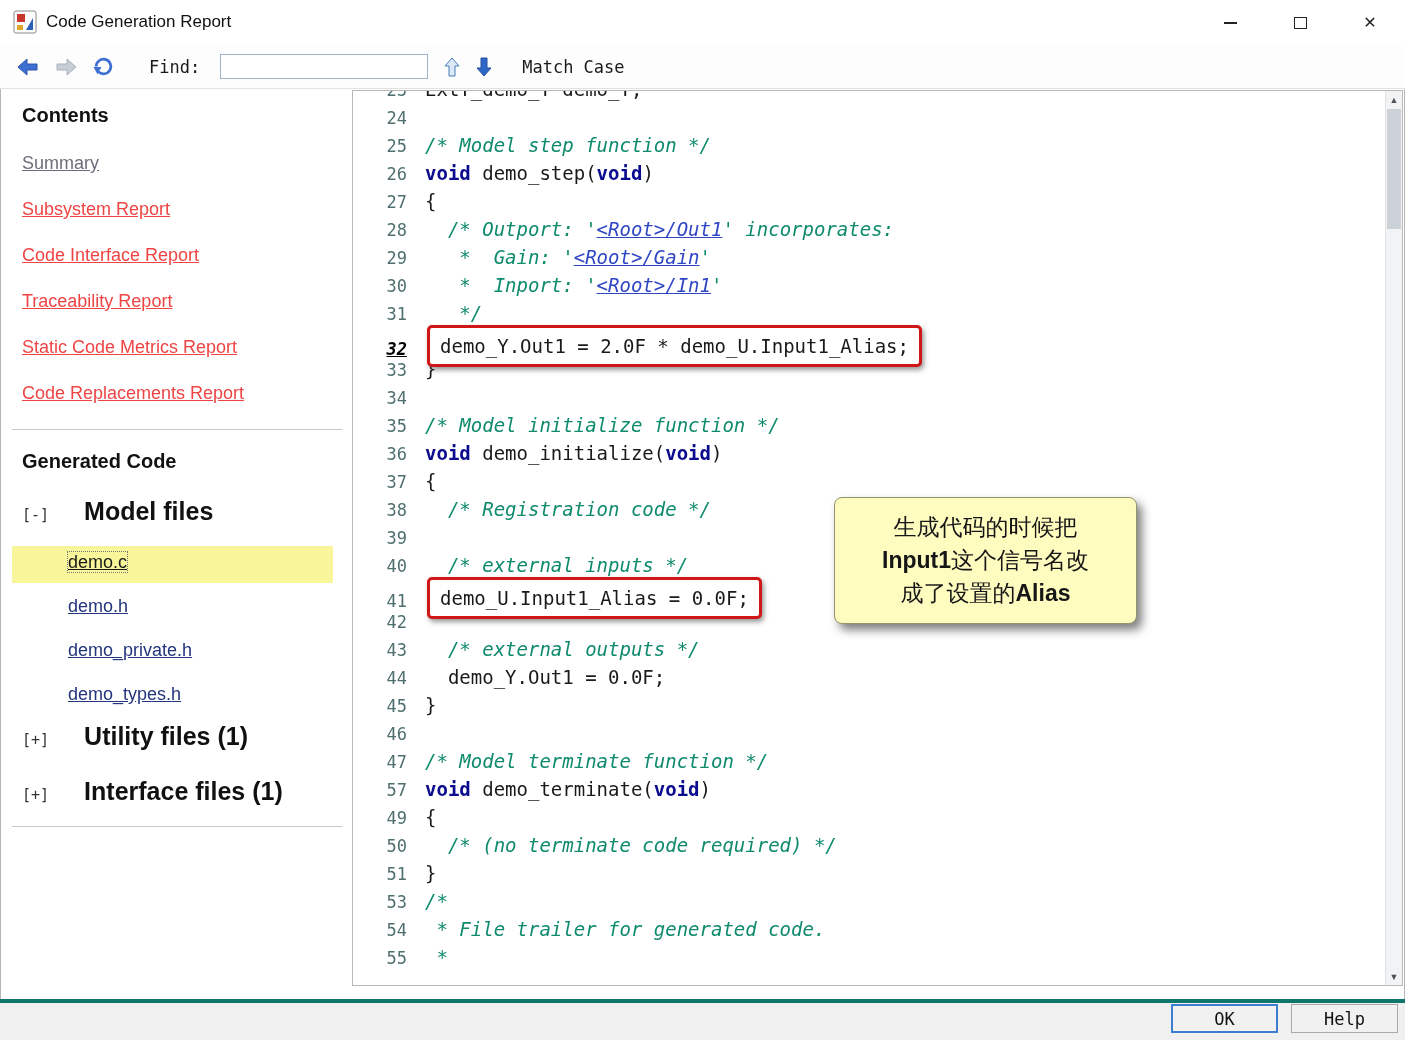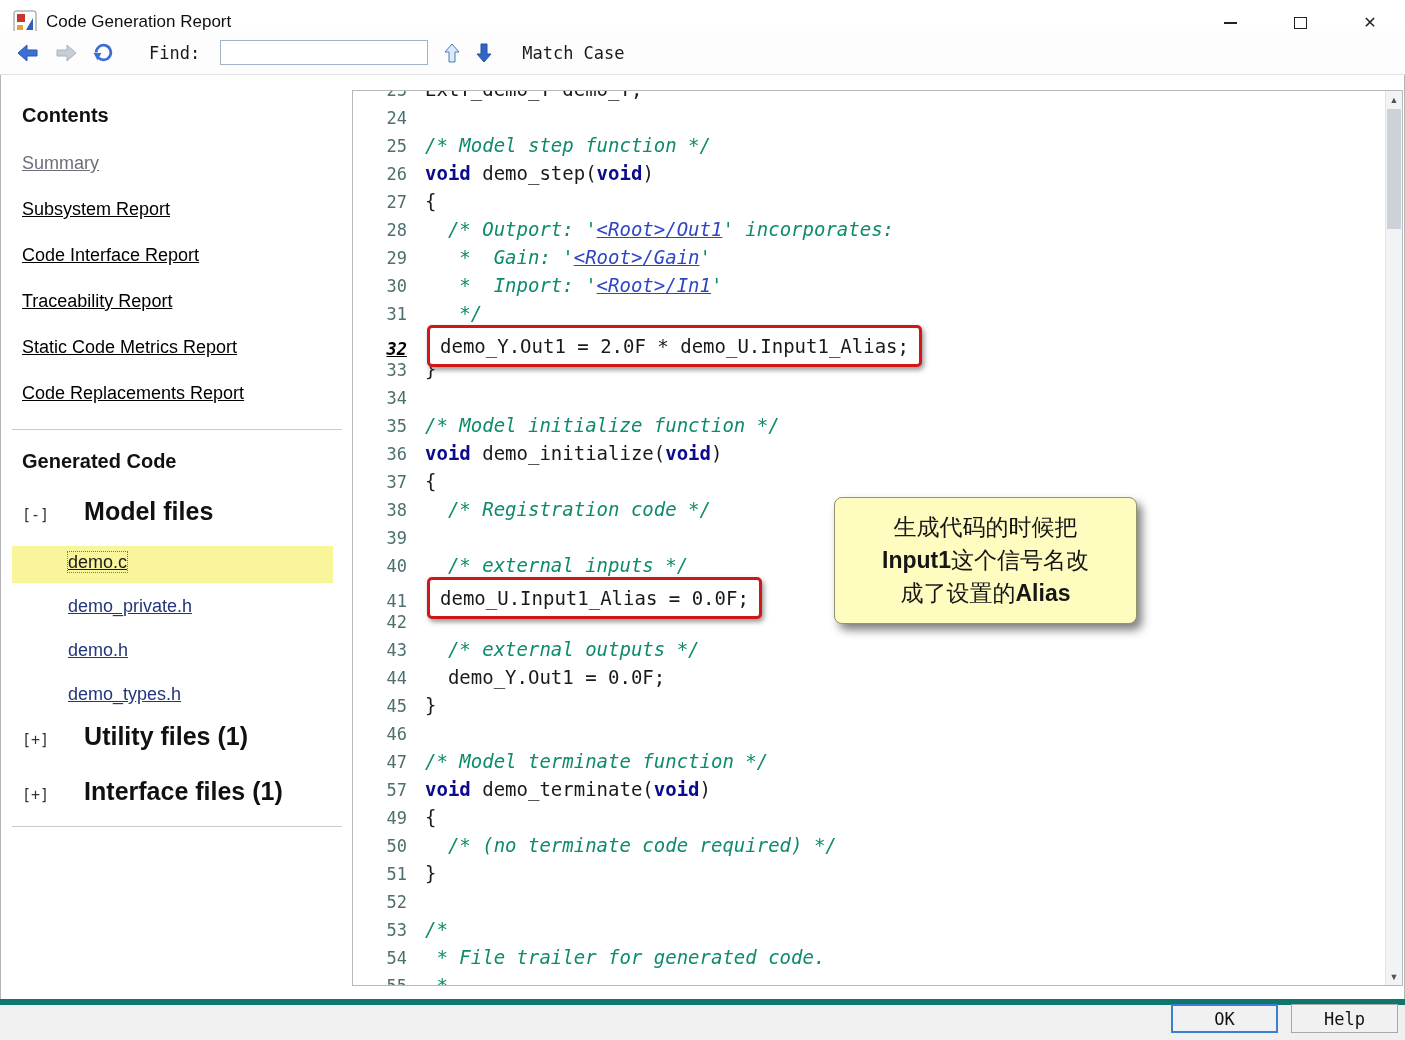--- a/index.html
+++ b/index.html
@@ -12,30 +12,30 @@
   
   .titlebar { position:absolute; top:0; left:0; right:0; height:45px; background:#fff; }
   .app-icon { position:absolute; left:13px; top:10px; width:24px; height:24px; }
   .title { position:absolute; left:46px; top:12px; font-size:17px; color:#101010; }
   .win-controls { position:absolute; right:0; top:0; height:45px; display:flex; }
   .win-btn { width:70px; height:45px; display:flex; align-items:center; justify-content:center; cursor:pointer; }
   .glyph-min { width:13px; height:2px; background:#222; display:block; }
   .glyph-max { width:13px; height:12px; border:1.5px solid #222; display:block; }
   .glyph-close { font-size:16px; color:#222; }
   
-  .toolbar { position:absolute; top:31px; left:0; right:0; height:44px; background:#fdfdfd;
+  .toolbar { position:absolute; top:45px; left:0; right:0; height:44px; background:#fdfdfd;
              border-bottom:1px solid #e2e2e2; display:flex; align-items:center; }
   .tb-icon { display:flex; align-items:center; justify-content:center; cursor:pointer; }
   .find-label, .match-case { font-family:"DejaVu Sans Mono", monospace; font-size:17px; color:#1a1a1a; }
   .find-input { width:208px; height:25px; border:1px solid #9fb4c8; background:#fff;
                 font-family:"DejaVu Sans Mono", monospace; font-size:15px; padding:0 4px; outline:none; }
   
   .sidebar { position:absolute; left:12px; top:96px; width:330px; }
   .contents-heading { font-size:20px; font-weight:bold; color:#111; margin:8px 0 26px 10px; }
-  .toc-link { display:block; margin:0 0 25px 10px; font-size:18px; color:#000000;
+  .toc-link { display:block; margin:0 0 25px 10px; font-size:18px; color:#ef4444;
               text-decoration:underline; cursor:pointer; }
   .toc-link.visited { color:#6e6e7a; }
   .side-hr { border:none; border-top:1px solid #c9c9c9; margin:12px 0 20px 0; }
   .gen-heading { font-size:20px; font-weight:bold; color:#111; margin:10px 0 24px 10px; }
   .group-row { margin:0 0 20px 10px; display:flex; align-items:baseline; }
   .group-row + .group-row { margin-top:26px; }
   .toggle { font-family:"DejaVu Sans Mono", monospace; font-size:15px; color:#333;
             margin-right:8px; cursor:pointer; }
   .group-label { font-size:25px; font-weight:bold; color:#111;margin-left:27px; }
   .file-row { padding:6px 0 10px 56px; margin-bottom:7px; }
@@ -67,21 +67,21 @@
   .callout-line .b { font-weight:800; }
   
   .vscroll { position:absolute; right:0; top:0; bottom:0; width:17px; background:#f2f3f5;
              border-left:1px solid #e3e3e3; }
   .scroll-btn { position:absolute; left:0; width:16px; height:17px; display:flex;
                 align-items:center; justify-content:center; font-size:9px; color:#505050; cursor:pointer; }
   .scroll-up { top:0; } .scroll-down { bottom:0; }
   .scroll-thumb { position:absolute; top:18px; left:1px; width:14px; height:120px; background:#cdd2d8; cursor:grab; }
   
   .footer { position:absolute; left:0; right:0; bottom:0; height:41px; background:#f0f0f0;
-            border-top:6px solid #0f766e; }
+            border-top:4px solid #0f766e; }
   .btn { position:absolute; bottom:7px; height:29px; width:107px;
          font-family:"DejaVu Sans Mono", monospace; font-size:17px; color:#111;
          background:#f1f1f1; cursor:pointer; }
   .btn-ok { right:127px; border:2px solid #3c7fd0; }
   .btn-help { right:7px; border:1px solid #a8a8a8; }
 </style>
 </head>
 <body>
 
 <div class="titlebar">
@@ -150,22 +150,22 @@
       <a class="toc-link">Code Replacements Report</a>
     </div>
   <hr class="side-hr">
   <div class="gen-heading">Generated Code</div>
   <div>
       <div class="group-row">
         <span class="toggle">[-]</span>
         <span class="group-label">Model files</span>
       </div>
       <div class="file-row selected"><a class="file-link current">demo.c</a></div>
+      <div class="file-row"><a class="file-link">demo.h</a></div>
       <div class="file-row"><a class="file-link">demo_private.h</a></div>
-      <div class="file-row"><a class="file-link">demo.h</a></div>
       <div class="file-row"><a class="file-link">demo_types.h</a></div>
       <div class="group-row">
         <span class="toggle">[+]</span>
         <span class="group-label">Utility files (1)</span>
       </div>
       <div class="group-row">
         <span class="toggle">[+]</span>
         <span class="group-label">Interface files (1)</span>
       </div>
     </div>
@@ -196,21 +196,20 @@
       <div class="cl"><span class="ln">42</span><span class="code"></span></div>
       <div class="cl"><span class="ln">43</span><span class="code"><span class="t-c">  /* external outputs */</span></span></div>
       <div class="cl"><span class="ln">44</span><span class="code"><span class="t-p">  demo_Y.Out1 = 0.0F;</span></span></div>
       <div class="cl"><span class="ln">45</span><span class="code"><span class="t-p">}</span></span></div>
       <div class="cl"><span class="ln">46</span><span class="code"></span></div>
       <div class="cl"><span class="ln">47</span><span class="code"><span class="t-c">/* Model terminate function */</span></span></div>
       <div class="cl"><span class="ln">57</span><span class="code"><span class="t-k">void</span><span class="t-p"> demo_terminate(</span><span class="t-k">void</span><span class="t-p">)</span></span></div>
       <div class="cl"><span class="ln">49</span><span class="code"><span class="t-p">{</span></span></div>
       <div class="cl"><span class="ln">50</span><span class="code"><span class="t-c">  /* (no terminate code required) */</span></span></div>
       <div class="cl"><span class="ln">51</span><span class="code"><span class="t-p">}</span></span></div>
-      <div class="cl"><span class="ln">52</span><span class="code"></span></div>
       <div class="cl"><span class="ln">53</span><span class="code"><span class="t-c">/*</span></span></div>
       <div class="cl"><span class="ln">54</span><span class="code"><span class="t-c"> * File trailer for generated code.</span></span></div>
       <div class="cl"><span class="ln">55</span><span class="code"><span class="t-c"> *</span></span></div>
     </div>
   <div class="callout">
       <div class="callout-line"><span>生成代码的时候把</span></div>
       <div class="callout-line"><span class="b">Input1</span><span>这个信号名改</span></div>
       <div class="callout-line"><span>成了设置的</span><span class="b">Alias</span></div>
     </div>
   <div class="vscroll">

